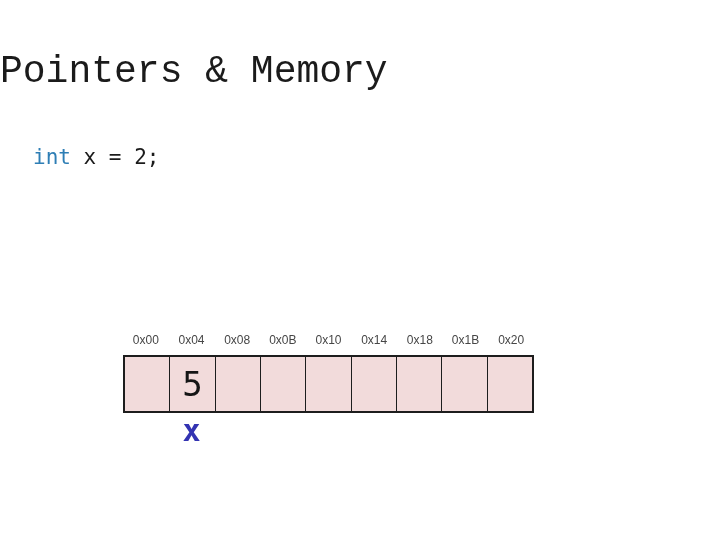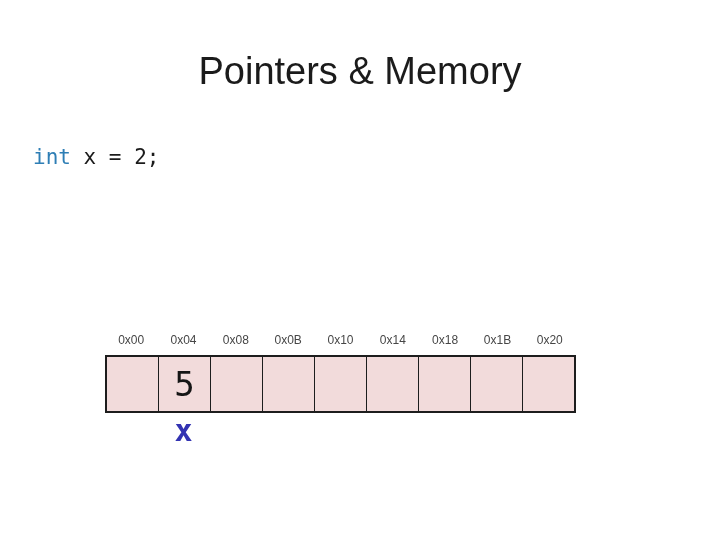--- a/index.html
+++ b/index.html
@@ -17,41 +17,41 @@
   .slide{
     position:relative;
     width:720px;height:540px;
     background:var(--bg);
     overflow:hidden;
   }
   .title{
     position:absolute;
     left:0;right:0;top:49px;
     margin:0;
-    text-align:center;
-    font-family:Liberation Sans, sans-serif;
+    text-align:left;
+    font-family:Liberation Mono, monospace;
     font-size:38px;
     font-weight:400;
     color:var(--title);
     line-height:1.2;
   }
   .code{
     position:absolute;
     left:33px;top:144px;
     font-family:"DejaVu Sans Mono","Liberation Mono",monospace;
     font-size:21px;
     line-height:26px;
     color:var(--code);
     white-space:pre;
   }
   .code .kw{color:var(--kw);margin-top:23px;}
   .memory{
     position:absolute;
-    left:105px;top:333px;
-    width:471px;
+    left:123px;top:333px;
+    width:411px;
   }
   .addr-row{
     display:flex;
     height:17px;
     font-size:12px;
     color:var(--addr);
   }
   .addr-row .addr{
     flex:1;
     text-align:center;

